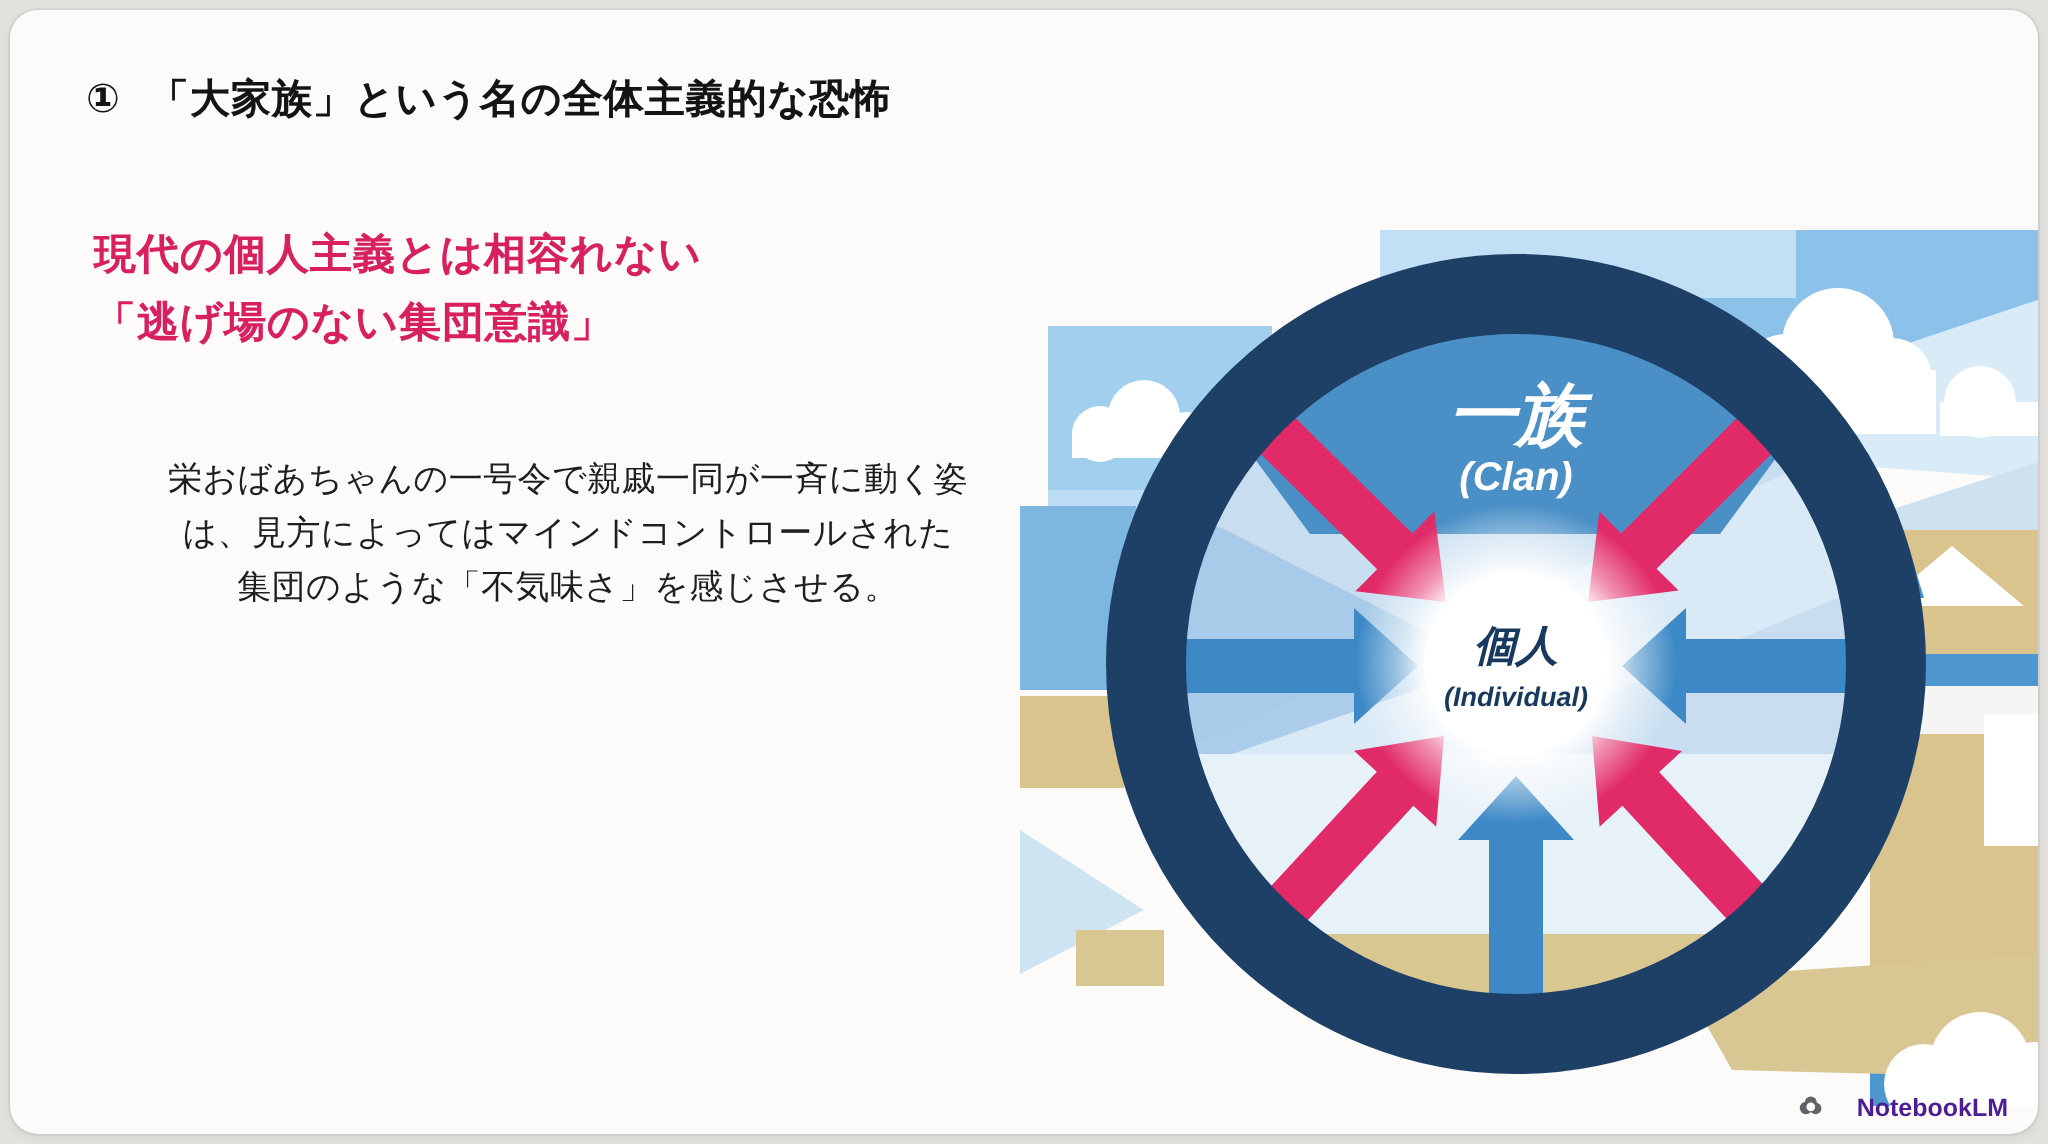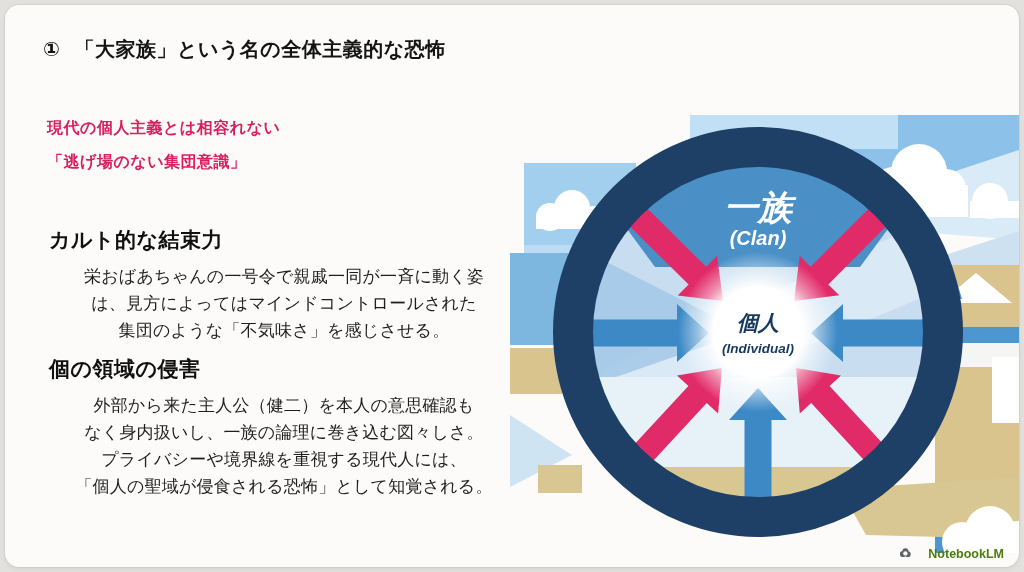--- a/index.html
+++ b/index.html
@@ -16,68 +16,60 @@
     overflow:hidden;
   }
   .title{
     position:absolute;left:38px;top:31px;
     font-size:20px;font-weight:800;color:#141414;letter-spacing:.5px;
     white-space:nowrap;
   }
   .title .num{margin-right:14px;font-weight:700;}
   .subtitle{
     position:absolute;left:42px;top:106px;
-    font-size:16px;font-weight:800;color:#d81f5f;
+    font-size:21px;font-weight:800;color:#d81f5f;
     line-height:34px;white-space:pre-line;letter-spacing:.5px;
   }
   .section{position:absolute;left:44px;width:470px;}
   .section .heading{
     font-size:21px;font-weight:800;color:#101010;letter-spacing:.5px;
     margin:0 0 9px 0;
   }
   .section .body{
     font-size:17px;font-weight:500;color:#1e1e1e;
     line-height:27px;white-space:pre-line;letter-spacing:.2px;text-align:center;
   }
   #section-0{top:221px;}
   #section-1{top:350px;}
   .illustration{position:absolute;left:505px;top:110px;width:512px;height:438px;font-style:italic;}
   .footer{
     position:absolute;right:15px;bottom:6px;
     display:flex;align-items:center;gap:15px;
-    font-size:12.5px;font-weight:600;color:#4d7c0f;
+    font-size:12.5px;font-weight:600;color:#4c1d95;
   }
   svg text{font-family:"Liberation Sans","DejaVu Sans",sans-serif;}
 </style>
 </head>
 <body>
 
 <div class="card">
 
   <div class="title">
     <span class="num">①</span><span>「大家族」という名の全体主義的な恐怖</span>
   </div>
 
   <div class="subtitle">現代の個人主義とは相容れない
 「逃げ場のない集団意識」</div>
 
   <div class="section" id="section-0">
-    <div class="heading">カルト的な結束力</div>
     <div class="body">栄おばあちゃんの一号令で親戚一同が一斉に動く姿
 は、見方によってはマインドコントロールされた
 集団のような「不気味さ」を感じさせる。</div>
   </div>
 
-  <div class="section" id="section-1">
-    <div class="heading">個の領域の侵害</div>
-    <div class="body">外部から来た主人公（健二）を本人の意思確認も
-なく身内扱いし、一族の論理に巻き込む図々しさ。
-プライバシーや境界線を重視する現代人には、
-「個人の聖域が侵食される恐怖」として知覚される。</div>
-  </div>
 
   <div class="illustration">
     <svg viewBox="0 0 512 438" width="512" height="438">
       <defs>
         <radialGradient id="glow">
           <stop offset="0%" stop-color="#ffffff" stop-opacity="1"></stop>
           <stop offset="55%" stop-color="#ffffff" stop-opacity="1"></stop>
           <stop offset="74%" stop-color="#ffffff" stop-opacity="0.5"></stop>
           <stop offset="100%" stop-color="#ffffff" stop-opacity="0"></stop>
         </radialGradient>

